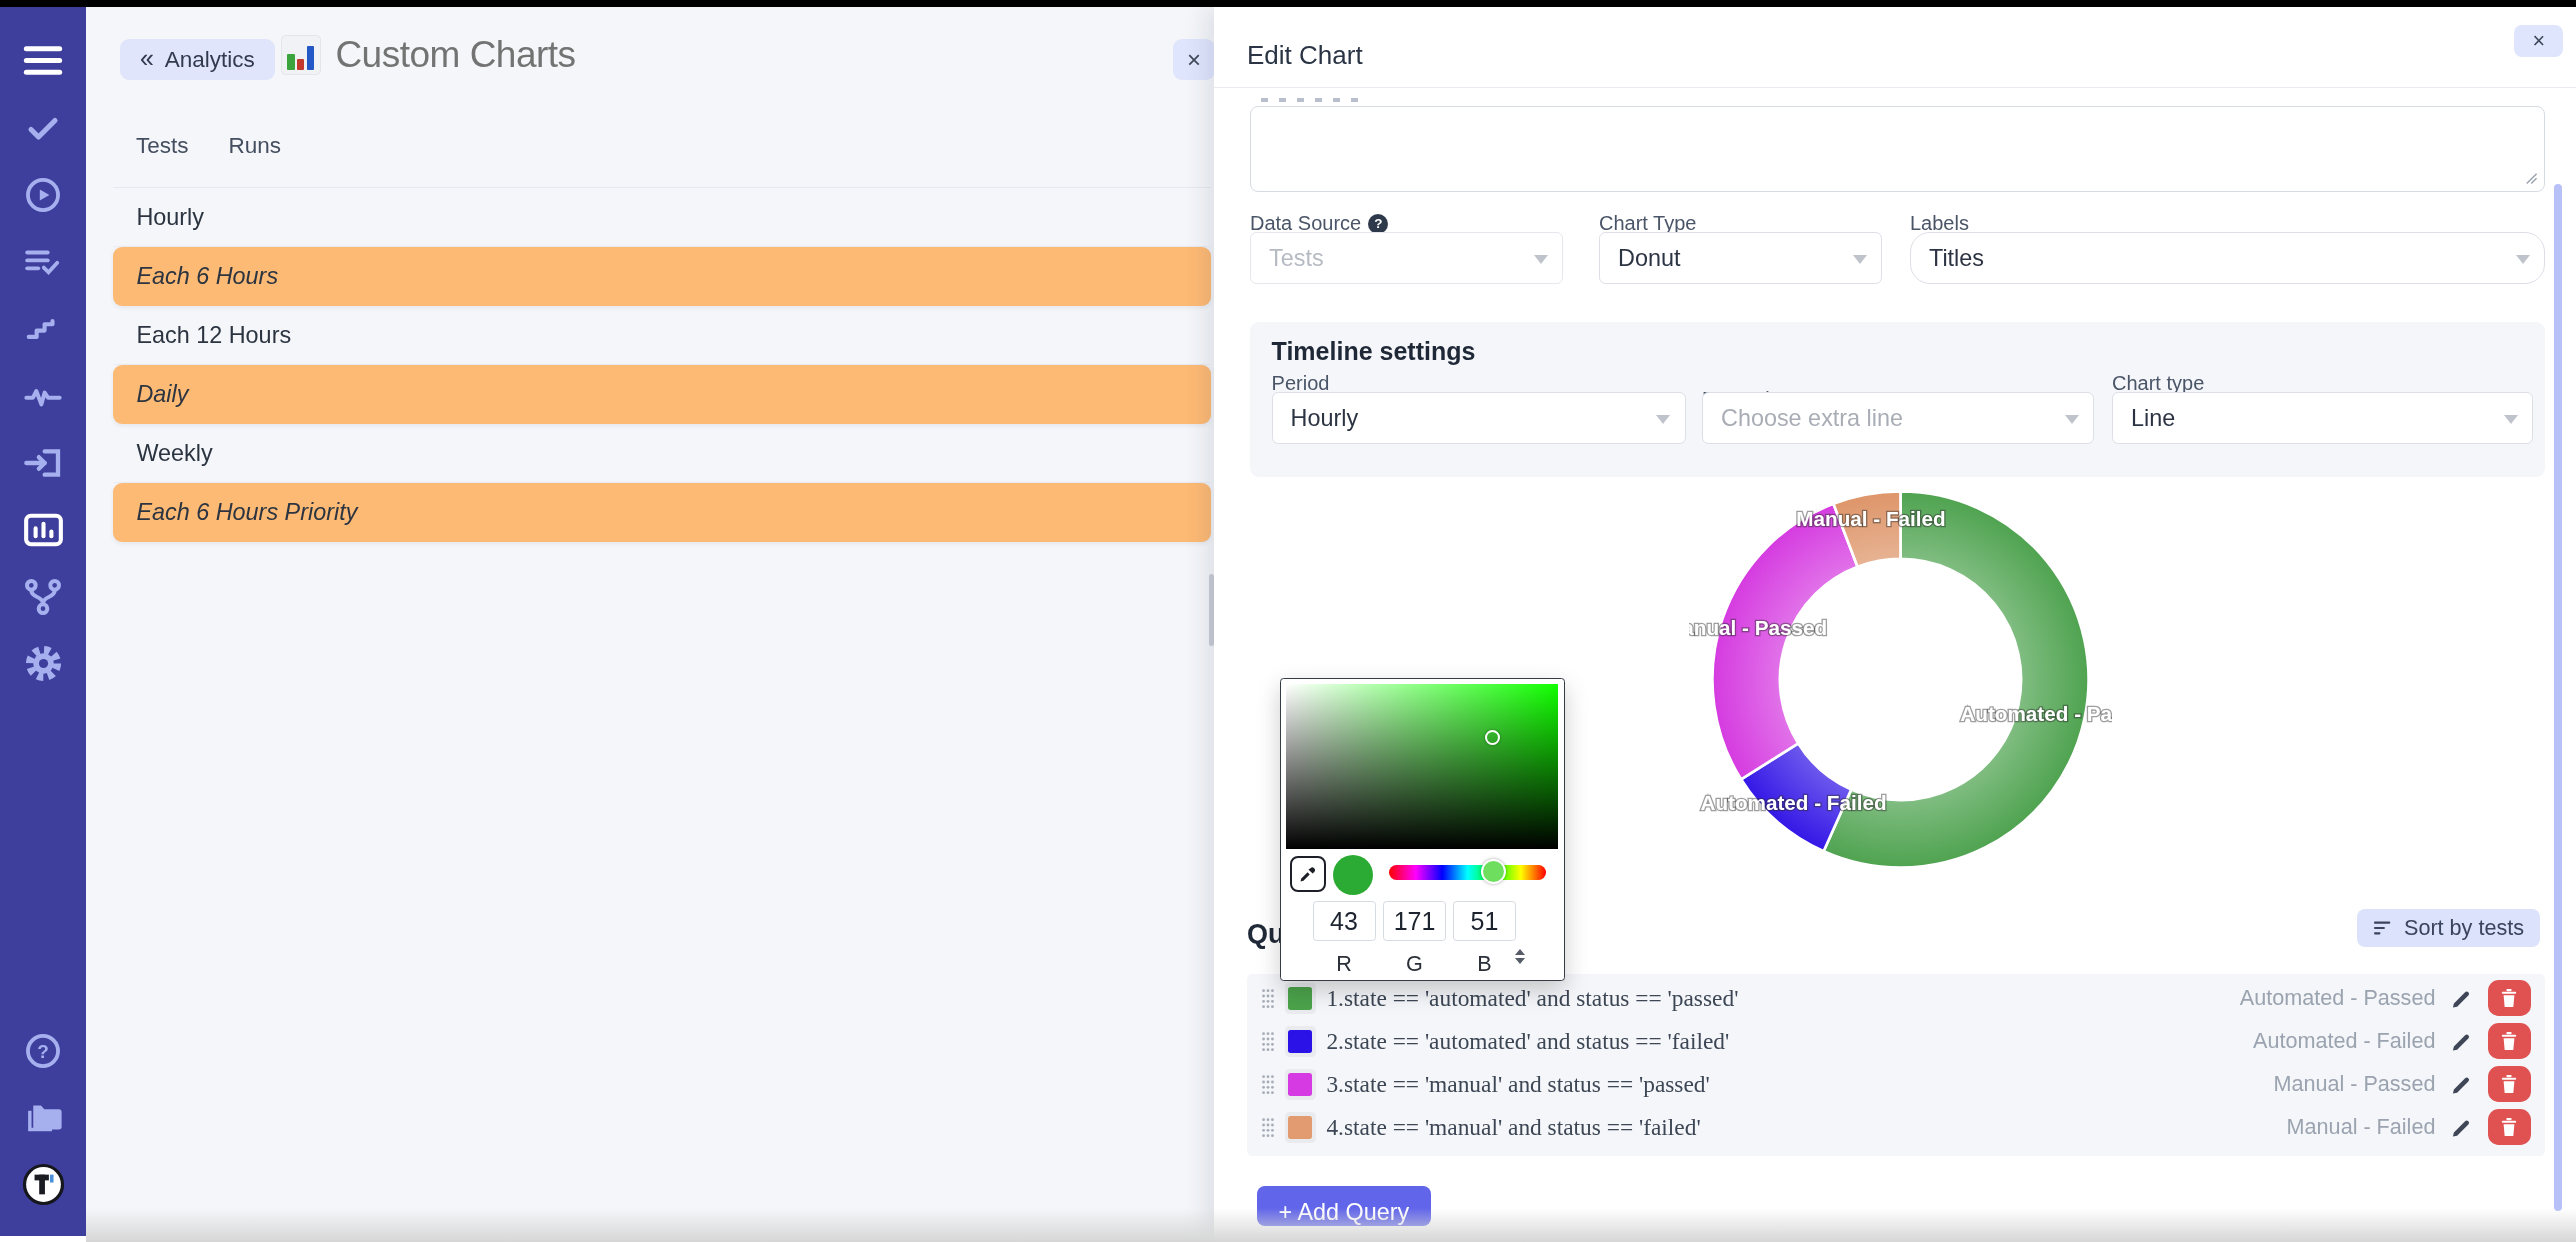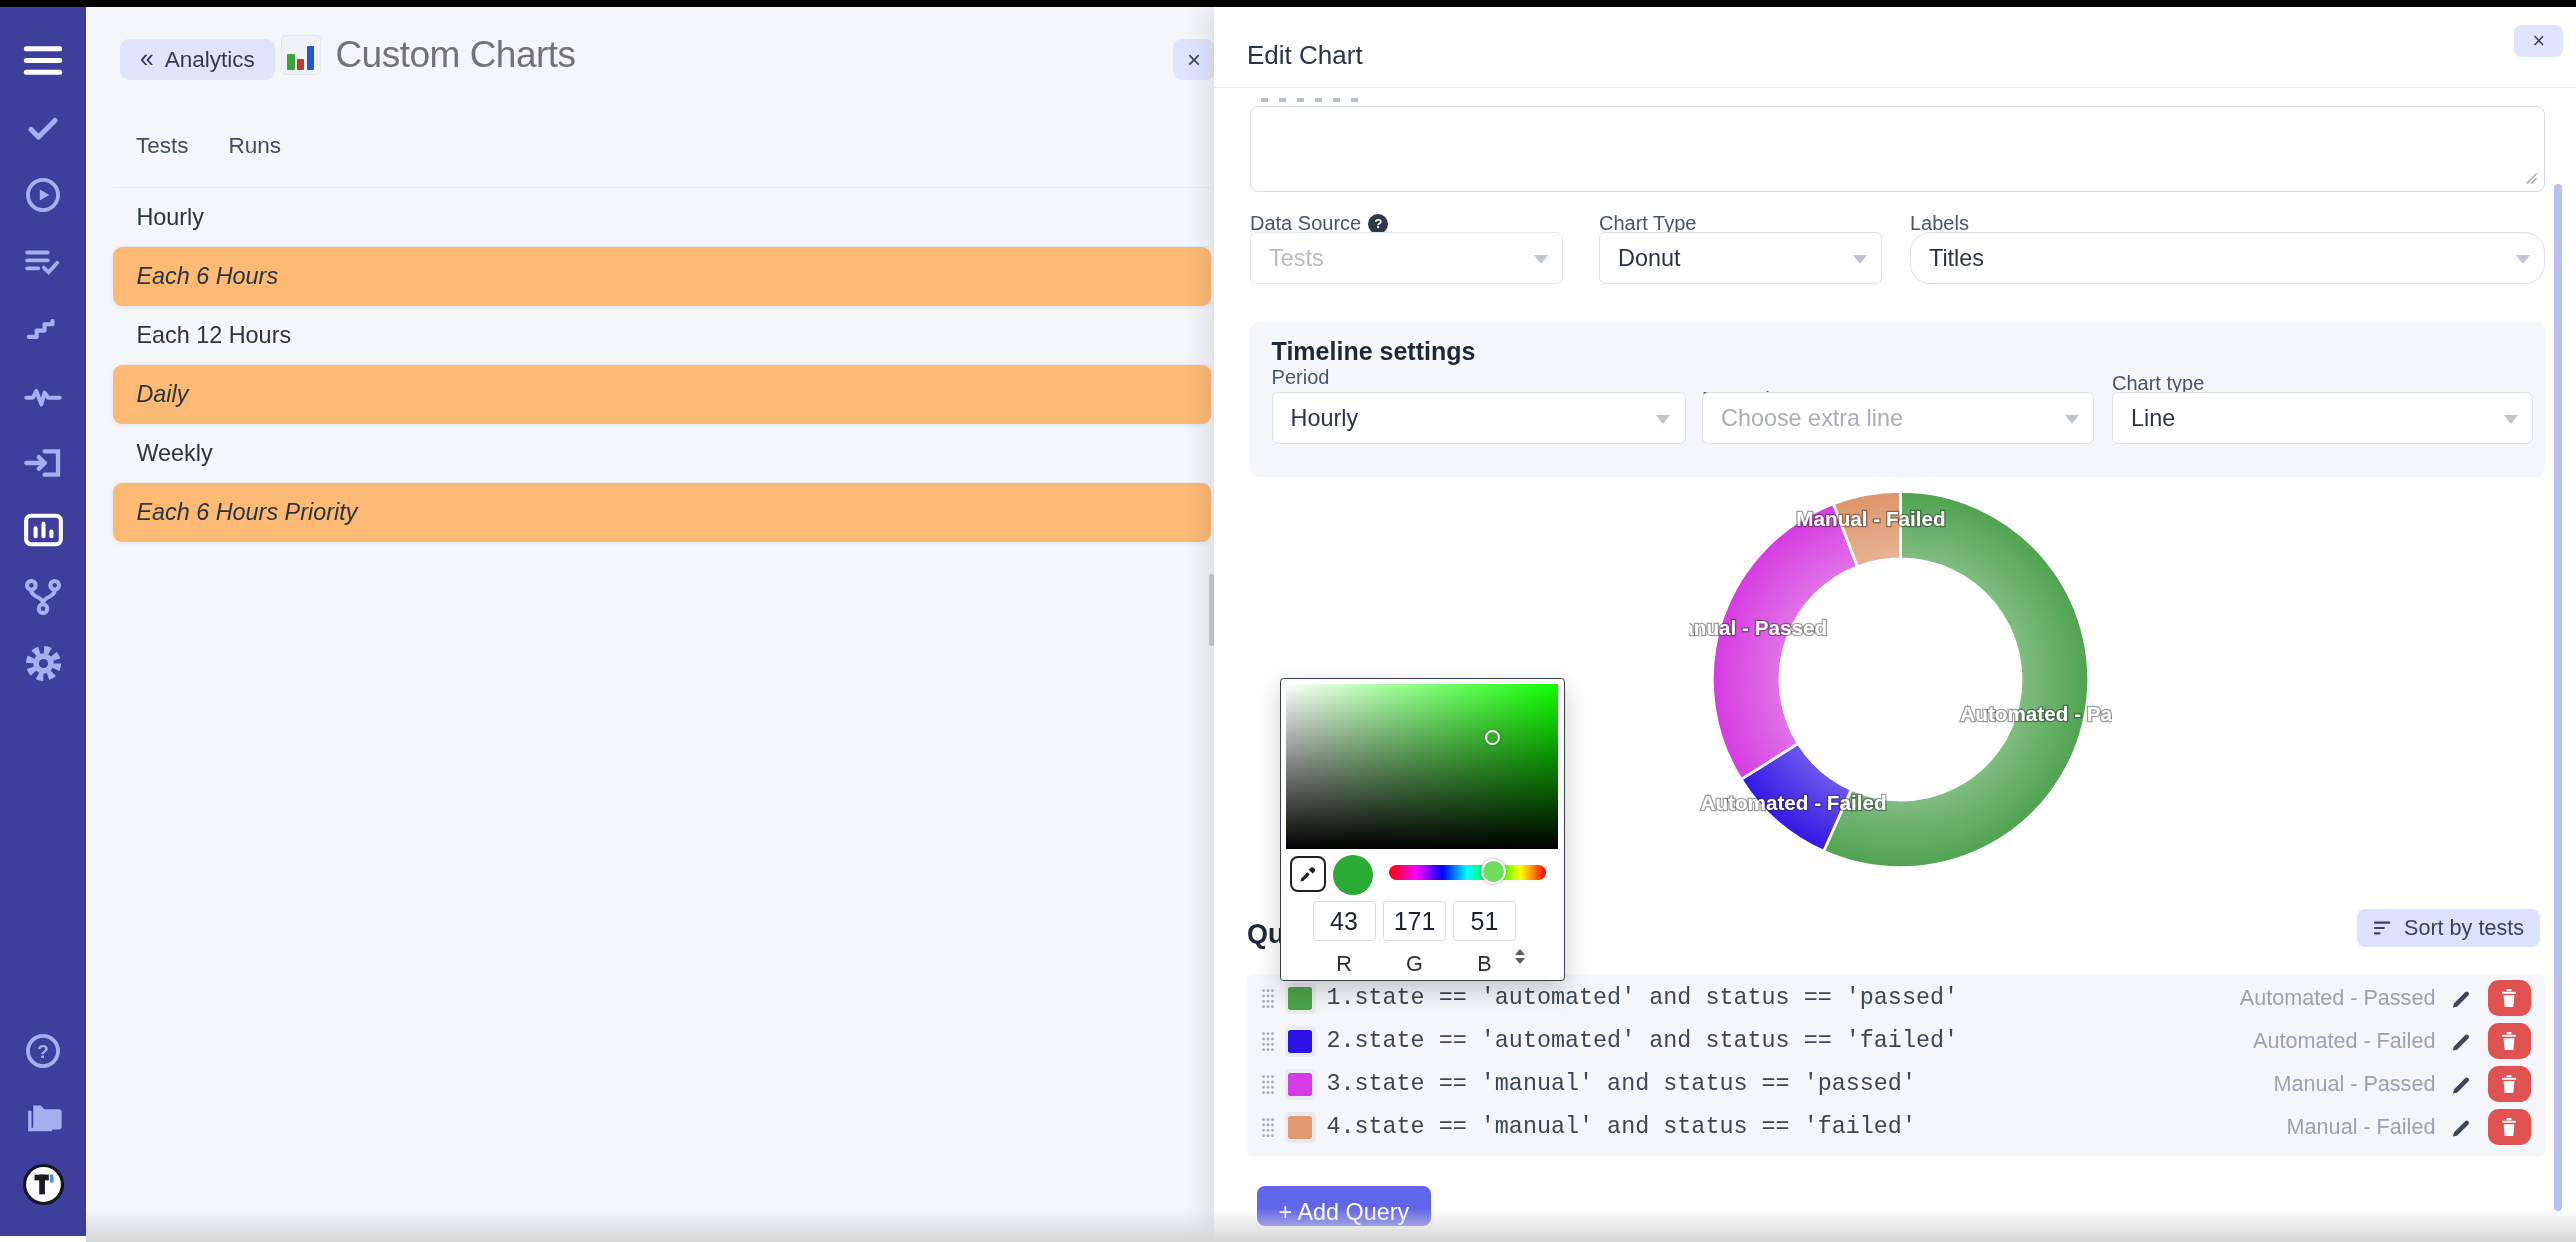--- a/index.html
+++ b/index.html
@@ -80,21 +80,21 @@
   
   .queries-title{position:absolute;left:33px;top:912px;font-size:27px;font-weight:bold;color:#202937;}
   .sort-btn{position:absolute;right:36px;top:902px;height:38px;border-radius:8px;background:#DCE2FB;color:#3A445A;
     font-size:21.6px;display:flex;align-items:center;gap:10.8px;padding:0 16px;cursor:pointer;}
   .queries-box{position:absolute;left:33px;top:967px;width:1298px;height:182px;background:#F4F6F9;border-radius:5.4px;padding-top:2.7px;}
   .q-row{height:43px;display:flex;align-items:center;padding:0 14.4px 0 12.6px;}
   .q-handle{margin-right:9px;cursor:grab;}
   .q-chip{width:31px;height:31px;background:#E9EBEF;border-radius:4.5px;display:flex;align-items:center;justify-content:center;
     margin-right:10.8px;cursor:pointer;}
   .q-chip i{display:block;width:23.4px;height:23.4px;border-radius:2.7px;}
-  .q-text{font-family:Liberation Mono, monospace;font-size:23.4px;color:#3C4654;flex:1 1 auto;white-space:nowrap;overflow:hidden;}
+  .q-text{font-family:Liberation Serif, serif;font-size:23.4px;color:#3C4654;flex:1 1 auto;white-space:nowrap;overflow:hidden;}
   .q-label{font-size:21.6px;color:#9AA3AF;margin-right:14.4px;white-space:nowrap;}
   .q-edit{margin-right:14.4px;cursor:pointer;display:flex;}
   .q-del{width:43px;height:36px;background:#E05252;border-radius:10.8px;display:flex;align-items:center;justify-content:center;cursor:pointer;}
   .add-query{position:absolute;left:43px;top:1179px;height:40px;border-radius:8px;background:#6165EA;color:#fff;
     font-size:23.4px;display:flex;align-items:flex-end;padding:0 21.6px;cursor:pointer;}
   .ep-scrollbar{position:absolute;right:14.4px;top:177px;width:8px;height:1027px;background:#B7C1F8;border-radius:4.5px;cursor:pointer;}
   .bottom-fade{position:absolute;left:86px;right:0;bottom:0;height:34px;z-index:9;pointer-events:none;
     background:linear-gradient(rgba(255,255,255,0),#D6D6D6);}
 </style>
 </head>
@@ -271,21 +271,21 @@
     <span>Donut</span>
       <i class="caret"></i>
   </div>
   <div class="sel" style="left:696px;top:225px;width:635px;border-radius:20px;">
     <span>Titles</span>
       <i class="caret"></i>
   </div>
 
   <div class="timeline-card">
     <div class="tc-title">Timeline settings</div>
-    <div class="fld-label" style="left:21.6px;top:44px;text-align:center;">
+    <div class="fld-label" style="left:21.6px;top:50px;text-align:center;">
         <span>Period</span>
       </div>
     <div class="fld-label" style="left:452px;top:50px;margin-top:16px;">
         <span>Extra Line</span>
       </div>
     <div class="fld-label" style="left:862px;top:50px;">
         <span>Chart type</span>
       </div>
     <div class="sel" style="left:21.6px;top:70px;width:414px;">
       <span>Hourly</span>

